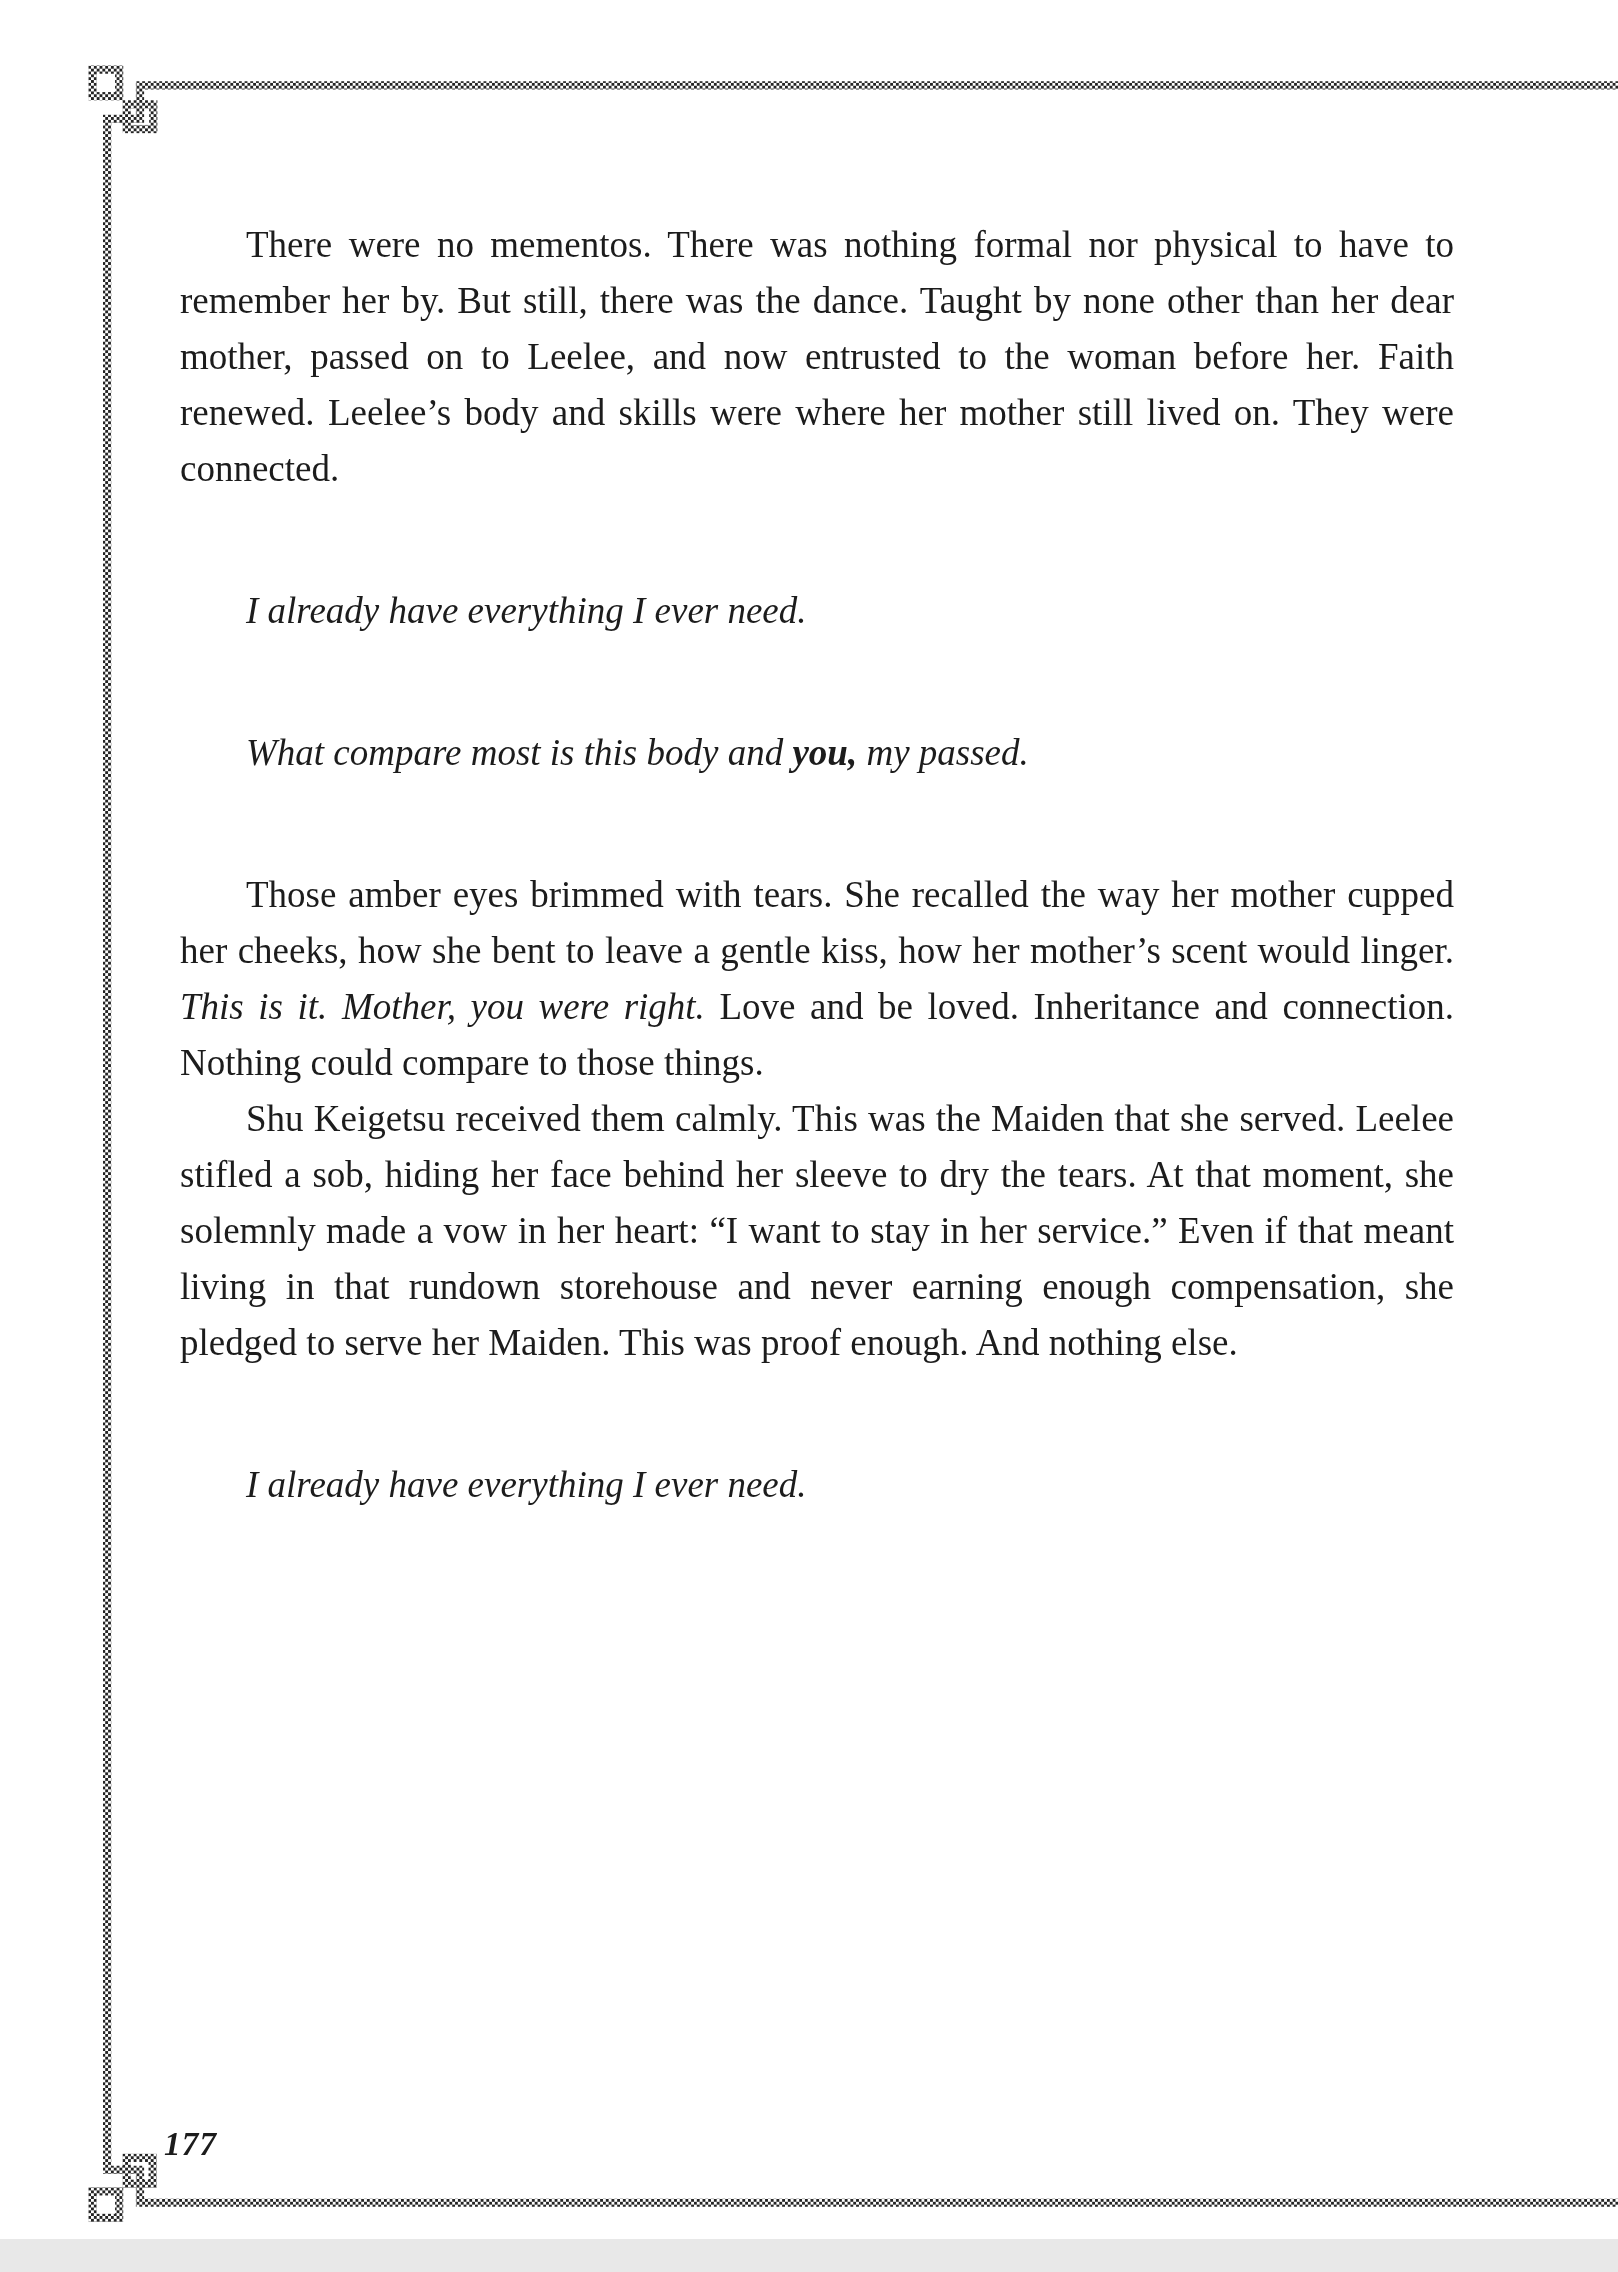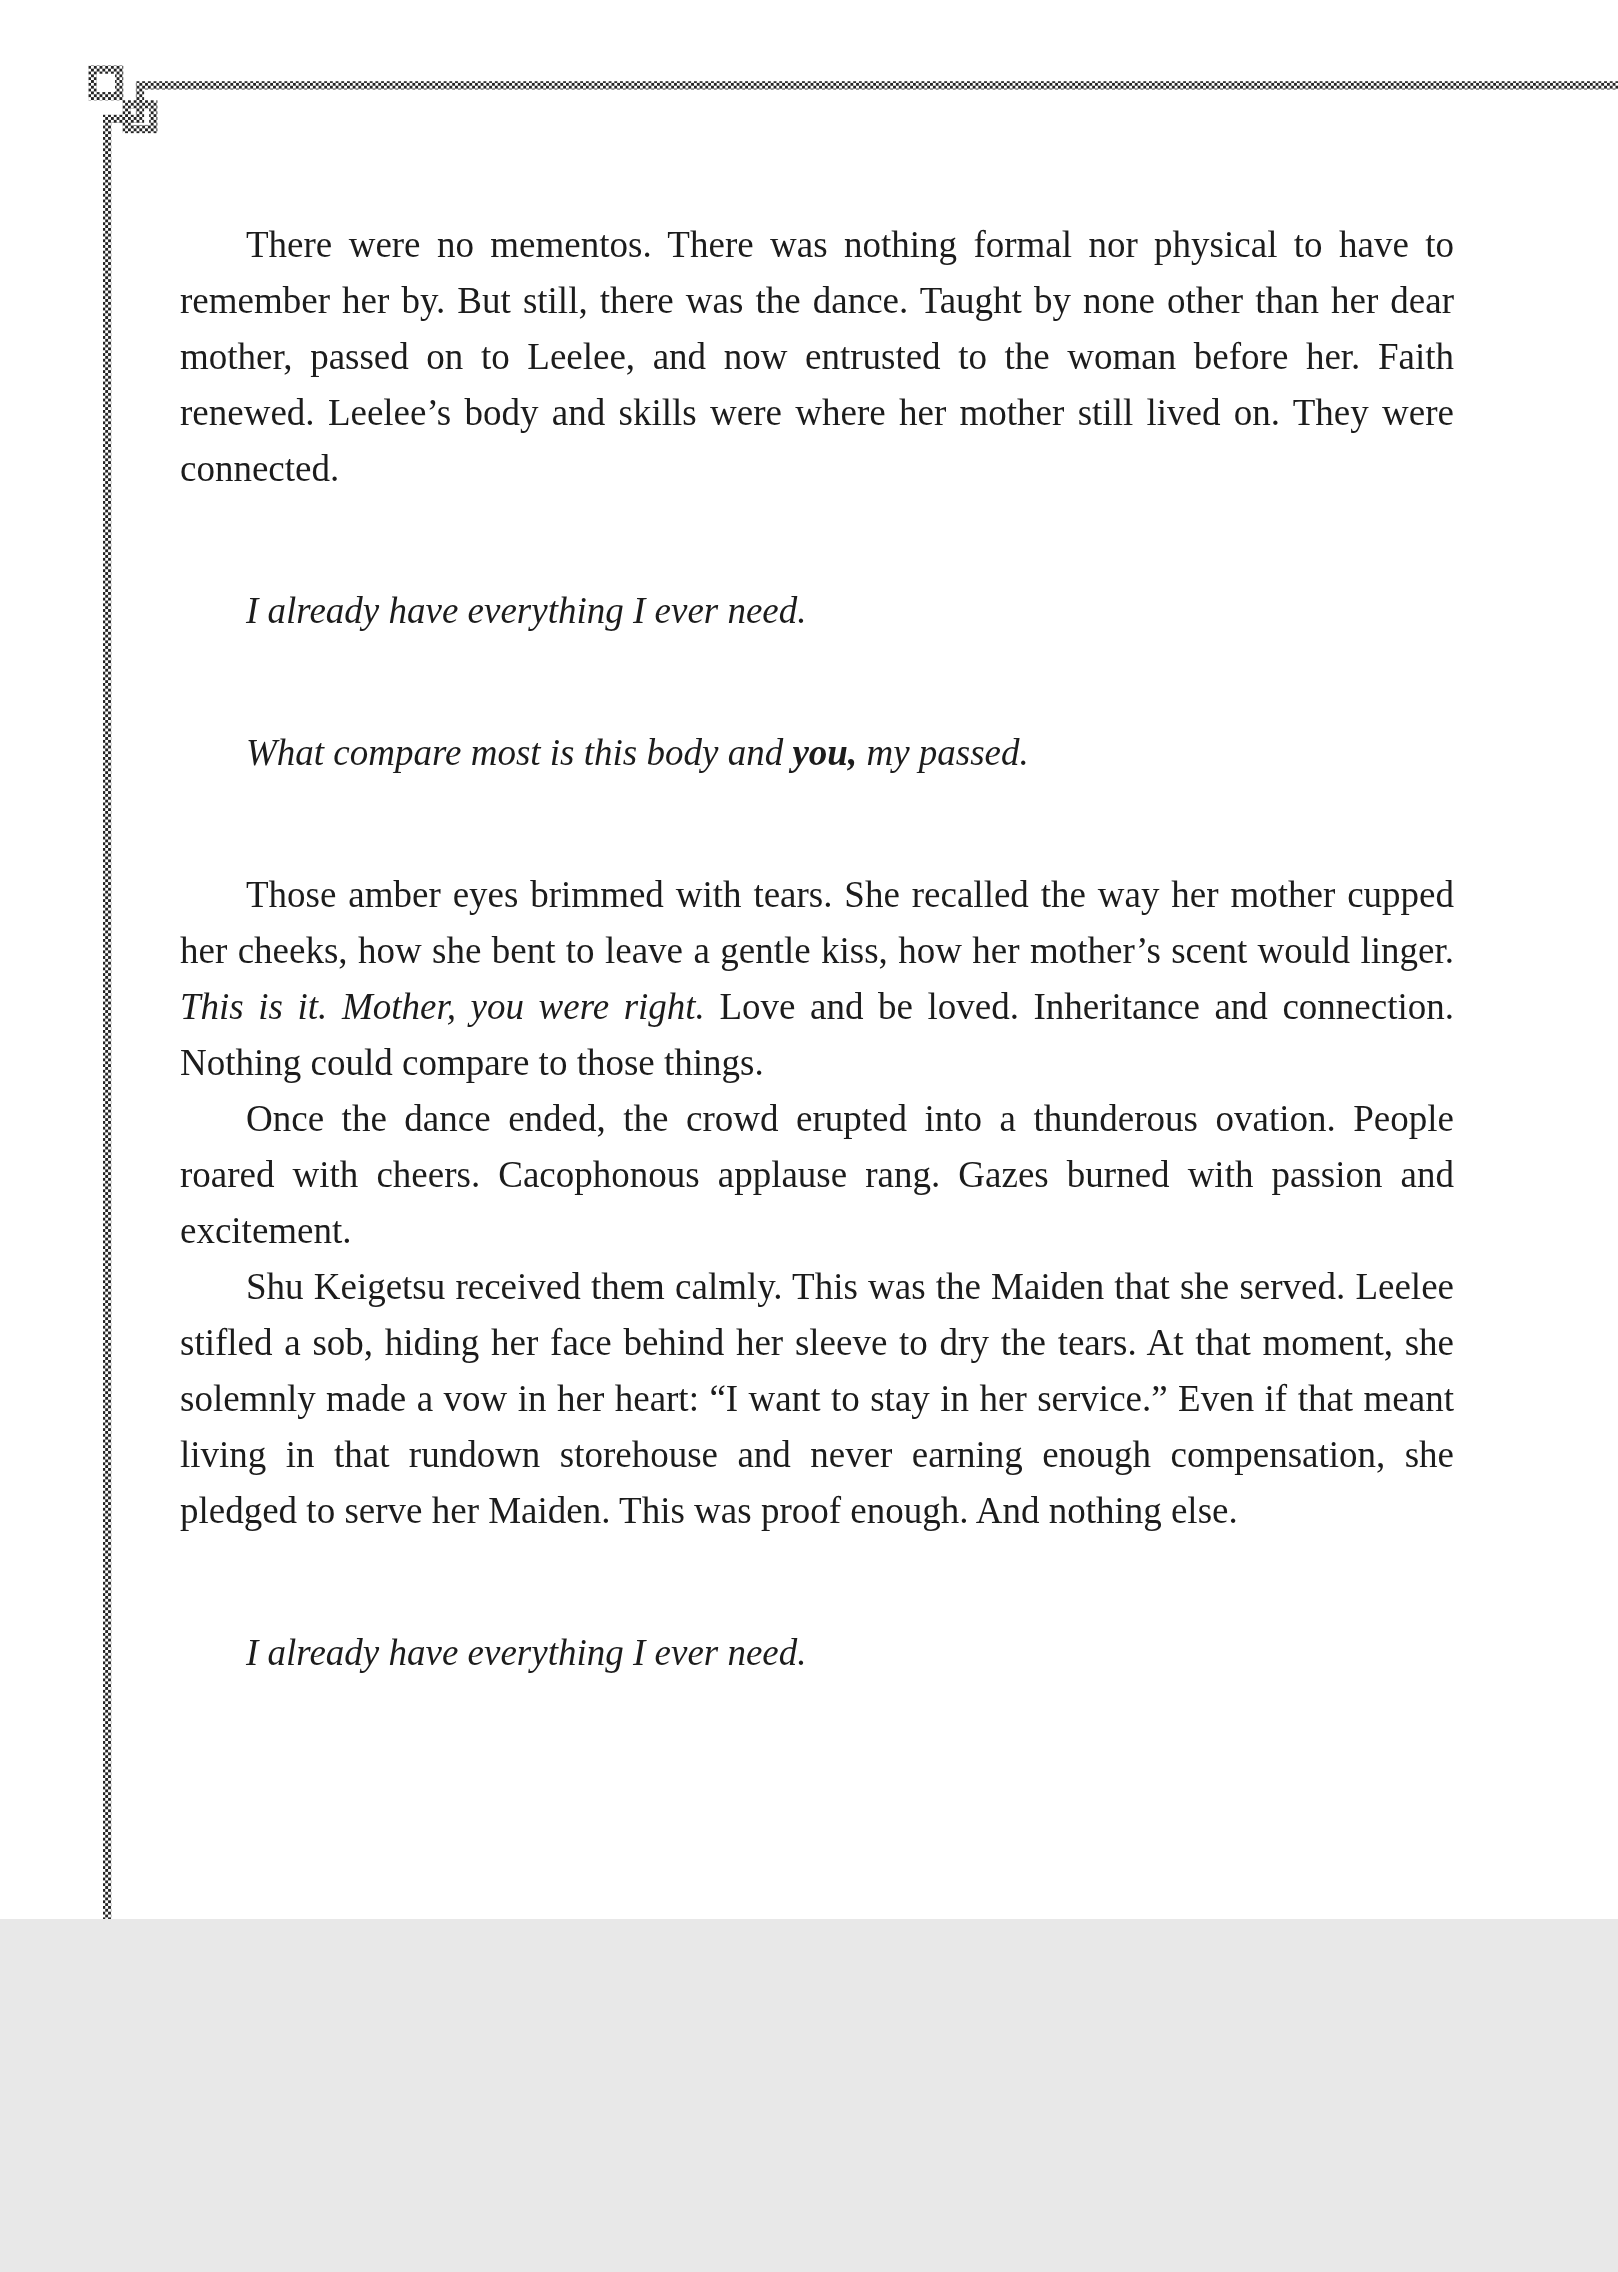--- a/index.html
+++ b/index.html
@@ -3,21 +3,21 @@
 <meta charset="utf-8">
 <style>
   html, body {
     margin: 0;
     padding: 0;
     background: #e8e8e8;
   }
   .page {
     position: relative;
     width: 1618px;
-    height: 1919px;
+    height: 2239px;
     background: #ffffff;
     overflow: hidden;
     font-family: "Liberation Serif", "DejaVu Serif", serif;
     color: var(--ink, #1c1c1c);
   }
   .border-svg {
     position: absolute;
     left: 0;
     top: 0;
     pointer-events: none;
@@ -79,21 +79,20 @@
 
     <rect x="200.5" y="3413.5" width="41" height="41" fill="none" stroke="url(#checker)" stroke-width="13"></rect>
     <rect x="146.5" y="3466.5" width="42" height="42" fill="none" stroke="url(#checker)" stroke-width="13"></rect>
   </svg>
 
   <div class="page-text">
       <p class="body"><span class="normal">There were no mementos. There was nothing formal nor physical to have to remember her by. But still, there was the dance. Taught by none other than her dear mother, passed on to Leelee, and now entrusted to the woman before her. Faith renewed. Leelee’s body and skills were where her mother still lived on. They were connected.</span></p>
       <p class="inset"><span class="italic">I already have everything I ever need.</span></p>
       <p class="inset"><span class="italic">What compare most is this body and </span><span class="bold-italic">you,</span><span class="italic"> my passed.</span></p>
       <p class="body"><span class="normal">Those amber eyes brimmed with tears. She recalled the way her mother cupped her cheeks, how she bent to leave a gentle kiss, how her mother’s scent would linger. </span><span class="italic">This is it. Mother, you were right.</span><span class="normal"> Love and be loved. Inheritance and connection. Nothing could compare to those things.</span></p>
-      <p class="body"><span class="normal">Once the dance ended, the crowd erupted into a thunderous ovation. People roared with cheers. Cacophonous applause rang. Gazes burned with passion and excitement.</span></p>
       <p class="body"><span class="normal">Shu Keigetsu received them calmly. This was the Maiden that she served. Leelee stifled a sob, hiding her face behind her sleeve to dry the tears. At that moment, she solemnly made a vow in her heart: “I want to stay in her service.” Even if that meant living in that rundown storehouse and never earning enough compensation, she pledged to serve her Maiden. This was proof enough. And nothing else.</span></p>
       <p class="inset"><span class="italic">I already have everything I ever need.</span></p>
     </div>
 
   <div class="page-number">177</div>
 
 </div>
 
 
 </body></html>

